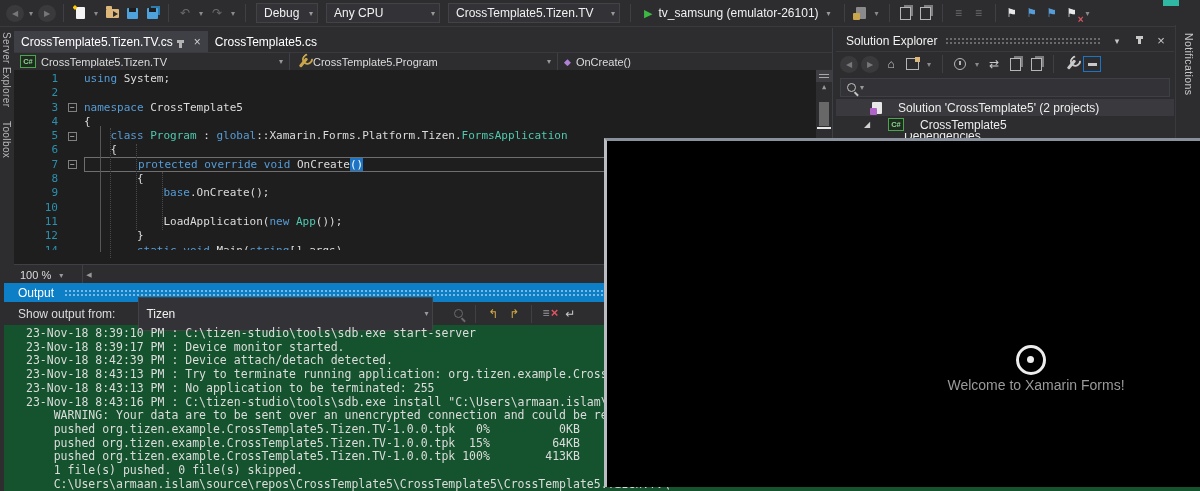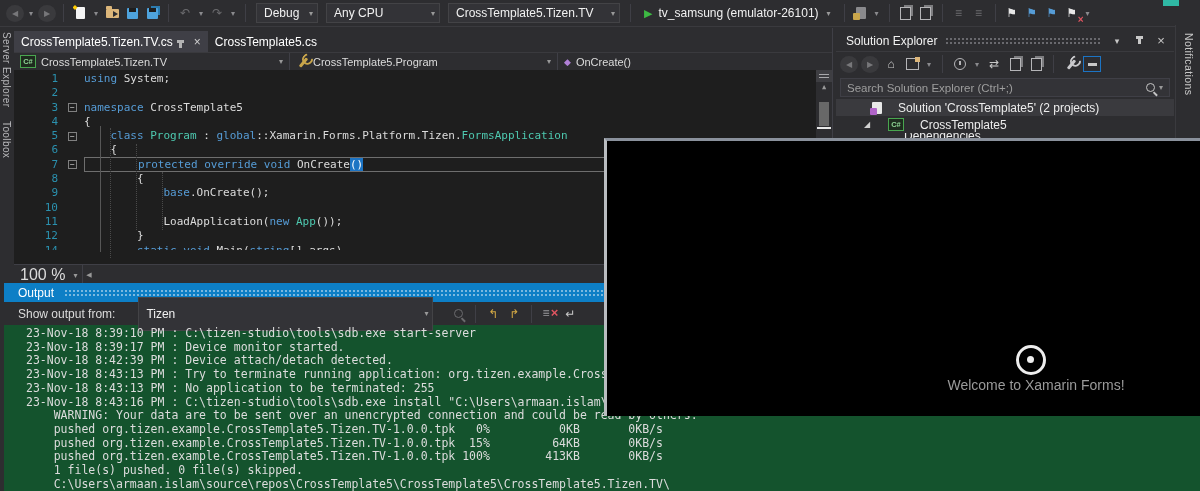--- a/index.html
+++ b/index.html
@@ -99,21 +99,21 @@
 
   
   #ed-scroll{position:absolute;right:0;top:0;width:16px;height:194px;background:#2d2d30;}
   #split-grip{height:12px;background:#3e3e42;display:flex;flex-direction:column;justify-content:center;gap:2px;align-items:center;}
   #split-grip i{display:block;width:10px;height:1px;background:#a8a8ab;}
   .scroll-arrow{height:10px;text-align:center;font-size:7px;color:#999;line-height:10px;}
   #ed-thumb{position:absolute;left:3px;top:32px;width:10px;height:24px;background:#686868;}
   #ed-marker{position:absolute;left:1px;top:57px;width:14px;height:2px;background:#e8e8e8;}
 
   #bottom-bar{height:20px;border-top:1px solid #3f3f46;display:flex;align-items:center;background:#2d2d30;}
-  #zoom-combo{width:58px;height:16px;margin-left:2px;display:flex;align-items:center;padding:0 4px;font-size:16px;color:#dcdcdc;}
+  #zoom-combo{width:58px;height:16px;margin-left:2px;display:flex;align-items:center;padding:0 4px;font-size:11px;color:#dcdcdc;}
   #zoom-combo::after{content:"▾";font-size:8px;color:#999;margin-left:8px;}
   #hscroll{flex:1;height:100%;display:flex;align-items:center;border-left:1px solid #3f3f46;}
   #hscroll .scroll-arrow{width:12px;}
 
   
   #solution-explorer{left:836px;top:28px;width:338px;height:255px;background:#2d2d30;font-size:12px;}
   #se-header{display:flex;align-items:center;height:21px;padding:2px 6px 0 10px;color:#f1f1f1;gap:8px;}
   .dots{flex:1;height:7px;background-image:radial-gradient(rgba(155,155,160,.55) 1px,transparent 1.1px);background-size:4px 4px;}
   .hd-ic{width:14px;text-align:center;color:#c8c8c8;font-size:9px;position:relative;}
   .hd-ic.closex{font-size:13px;}
@@ -135,21 +135,21 @@
   #output-header{height:19px;background:#0d7fc6;display:flex;align-items:center;padding:0 8px 0 14px;gap:10px;}
   #output-header .title{color:#ffffff;font-size:12px;}
   #output-header .dots{background-image:radial-gradient(rgba(255,255,255,.45) 1px,transparent 1.1px);background-size:4px 4px;}
   #output-toolbar{height:23px;background:#2d2d30;display:flex;align-items:center;padding:0 0 0 14px;font-size:12px;color:#dcdcdc;gap:3px;}
   #output-source{width:295px;height:34px;margin-left:20px;}
   #output-log{height:166px;overflow:hidden;font-family:"DejaVu Sans Mono",monospace;font-size:11.5px;color:#dcdcdc;
     padding:2px 0 0 22px;line-height:13.7px;}
   .out-line{white-space:pre;}
 
   
-  #emulator{left:604px;top:138px;width:596px;height:278px;background:#000;z-index:50;
+  #emulator{left:604px;top:138px;width:596px;height:349px;background:#000;z-index:50;
     border-left:3px solid #b9bcc0;border-top:3px solid #8a919c;box-sizing:border-box;}
   #em-ring{position:absolute;left:409px;top:204px;width:24px;height:24px;border:3px solid #ededed;border-radius:50%;}
   #em-ring::after{content:"";position:absolute;left:8px;top:8px;width:7px;height:7px;background:#ededed;border-radius:50%;}
   #em-welcome{position:absolute;left:279px;top:236px;width:300px;text-align:center;color:#9a9a9a;font-size:14px;}
 </style>
 </head>
 <body>
 
 <div id="app">
 
@@ -378,21 +378,20 @@
         </span>
         <span class="tsep"></span>
         <span class="tbtn">
           <span class="sh sh-wrench"></span>
         </span>
         <span class="tbtn">
           <span class="sh sh-toggleline"></span>
         </span>
       </div>
     <div id="se-search">
-      <span class="ph">Search Solution Explorer (Ctrl+;)</span>
       <span class="sh sh-search"></span>
     </div>
     <div id="se-tree">
         <div class="tree-row selected" style="padding-left: 10px;">
           <span class="tw"></span>
           <span class="sh sh-solution"></span>
           <span>Solution 'CrossTemplate5' (2 projects)</span>
         </div>
         <div class="tree-row" style="padding-left: 26px;">
           <span class="tw">◢</span>

